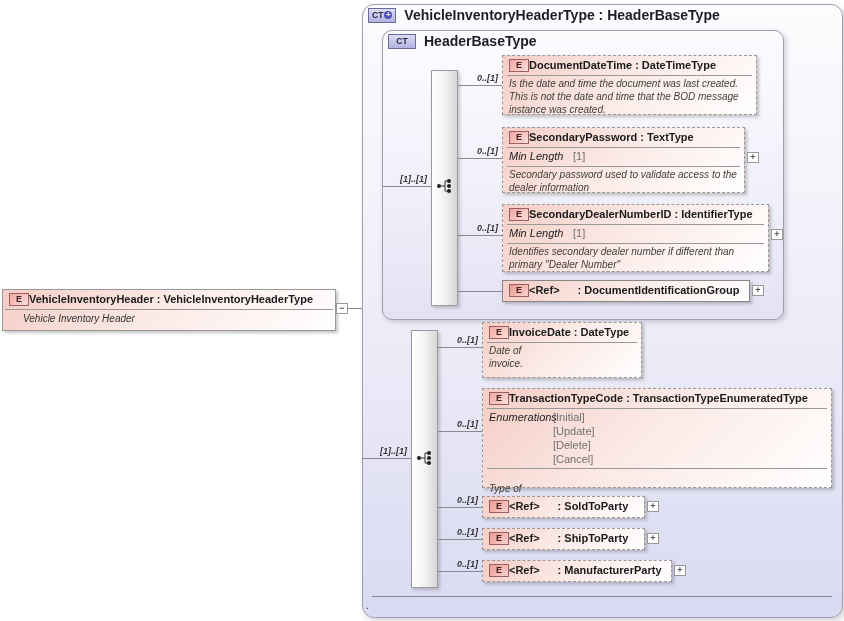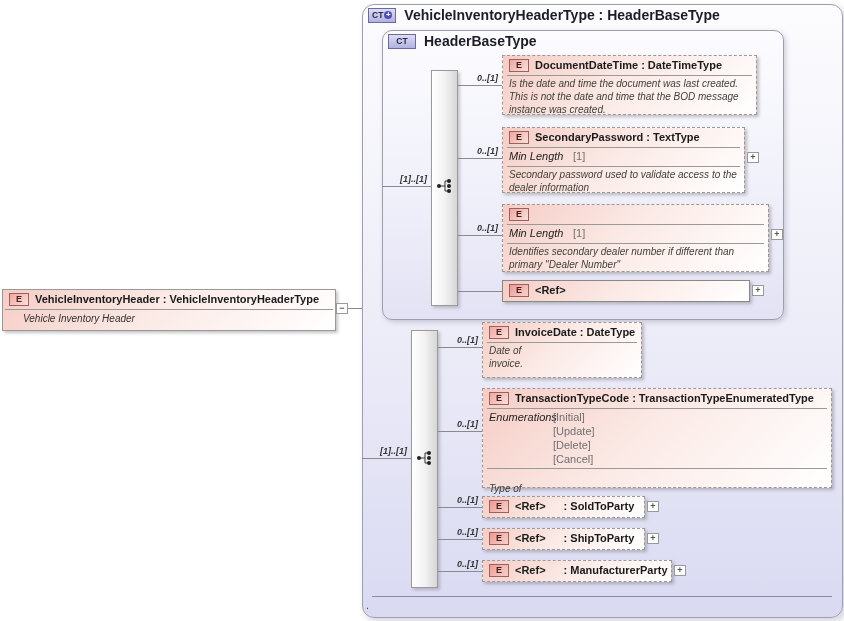--- a/index.html
+++ b/index.html
@@ -21,21 +21,21 @@
   .plus-circle{width:8px;height:8px;border-radius:50%;background:#5050b8;color:#fff;
     font-size:8px;line-height:8px;text-align:center;font-weight:bold;}
 
   
   .el-box{position:absolute;border:1px dashed #999;box-sizing:border-box;
     background:linear-gradient(135deg,#f5cdc5 0%,#fbe9e5 45%,#ffffff 100%);
     box-shadow:2px 2px 3px rgba(90,90,90,.35);}
   .el-box.solid{border-style:solid;border-color:#888;}
   .el-title{display:flex;align-items:center;padding:3px 6px 2px 6px;white-space:nowrap;
     font-size:11px;font-weight:bold;color:#1a1a1a;line-height:13px;}
-  .el-title .name{margin-left:6px;}
+  .el-title .name{}
   .el-title .reftype{margin-left:18px;}
   .e-badge{width:20px;height:13px;flex:none;border:1px solid #9c6060;box-sizing:border-box;
     background:linear-gradient(135deg,#f0a8a0,#fbdfdb);
     display:flex;align-items:center;justify-content:center;
     font-size:9px;font-weight:bold;color:#402020;}
   .sep{height:1px;background:#999;margin:1px 4px 0 4px;}
   .doc{font-style:italic;font-size:10px;color:#40403a;padding:2px 6px 3px 6px;line-height:1.28;}
   .facet-row{display:flex;align-items:flex-start;padding:2px 6px 1px 6px;font-size:11px;line-height:1.26;}
   .facet-name{font-style:italic;color:#222;width:64px;flex:none;}
   .facet-val{color:#707070;}
@@ -131,35 +131,37 @@
       <span class="facet-val">[1]</span>
     </div>
     <div class="sep"></div>
     <div class="doc">Secondary password used to validate access to the dealer information</div>
   </div>
   <div class="toggle" style="left:747px;top:152px;">+</div>
 
   <div class="el-box" style="left:502px;top:204px;width:267px;height:68px;">
     <div class="el-title">
       <span class="e-badge">E</span>
+      <span class="name">SecondaryDealerNumberID : IdentifierType</span>
     </div>
     <div class="sep"></div>
     <div class="facet-row">
       <span class="facet-name">Min Length</span>
       <span class="facet-val">[1]</span>
     </div>
     <div class="sep"></div>
     <div class="doc">Identifies secondary dealer number if different than primary "Dealer Number"</div>
   </div>
   <div class="toggle" style="left:771px;top:229px;">+</div>
 
   <div class="el-box solid" style="left:502px;top:280px;width:248px;height:22px;">
     <div class="el-title">
       <span class="e-badge" style="background:linear-gradient(135deg,#ed9b92,#f8d2cc);">E</span>
       <span class="name">&lt;Ref&gt;</span>
+      <span class="reftype">: DocumentIdentificationGroup</span>
     </div>
   </div>
   <div class="toggle" style="left:752px;top:285px;">+</div>
 
   <div class="hline" style="left:362px;top:458px;width:49px;"></div>
   <div class="card" style="left:363px;top:446px;width:44px;">[1]..[1]</div>
   <div class="seq-bar" style="left:411px;top:330px;height:258px;"></div>
   <svg class="seq-icon" style="left:416px;top:449px;" viewBox="0 0 18 18">
     <line x1="3" y1="9" x2="9" y2="9" stroke="#333" stroke-width="1"></line>
     <line x1="9" y1="4" x2="9" y2="14" stroke="#333" stroke-width="1"></line>

